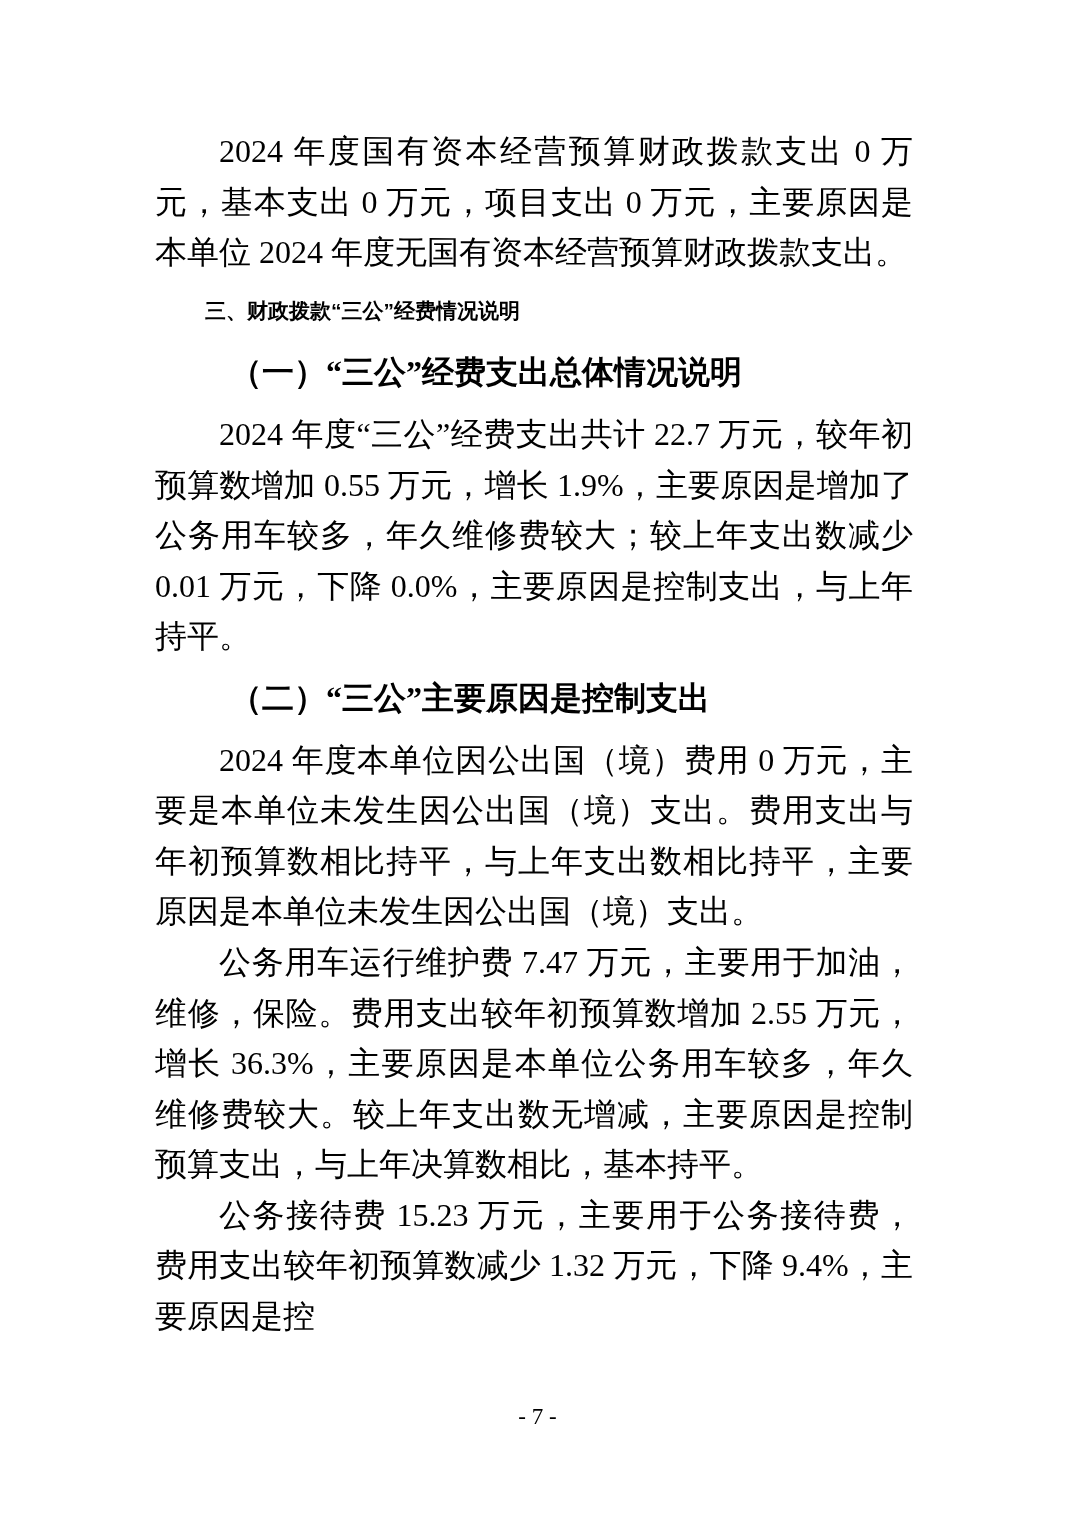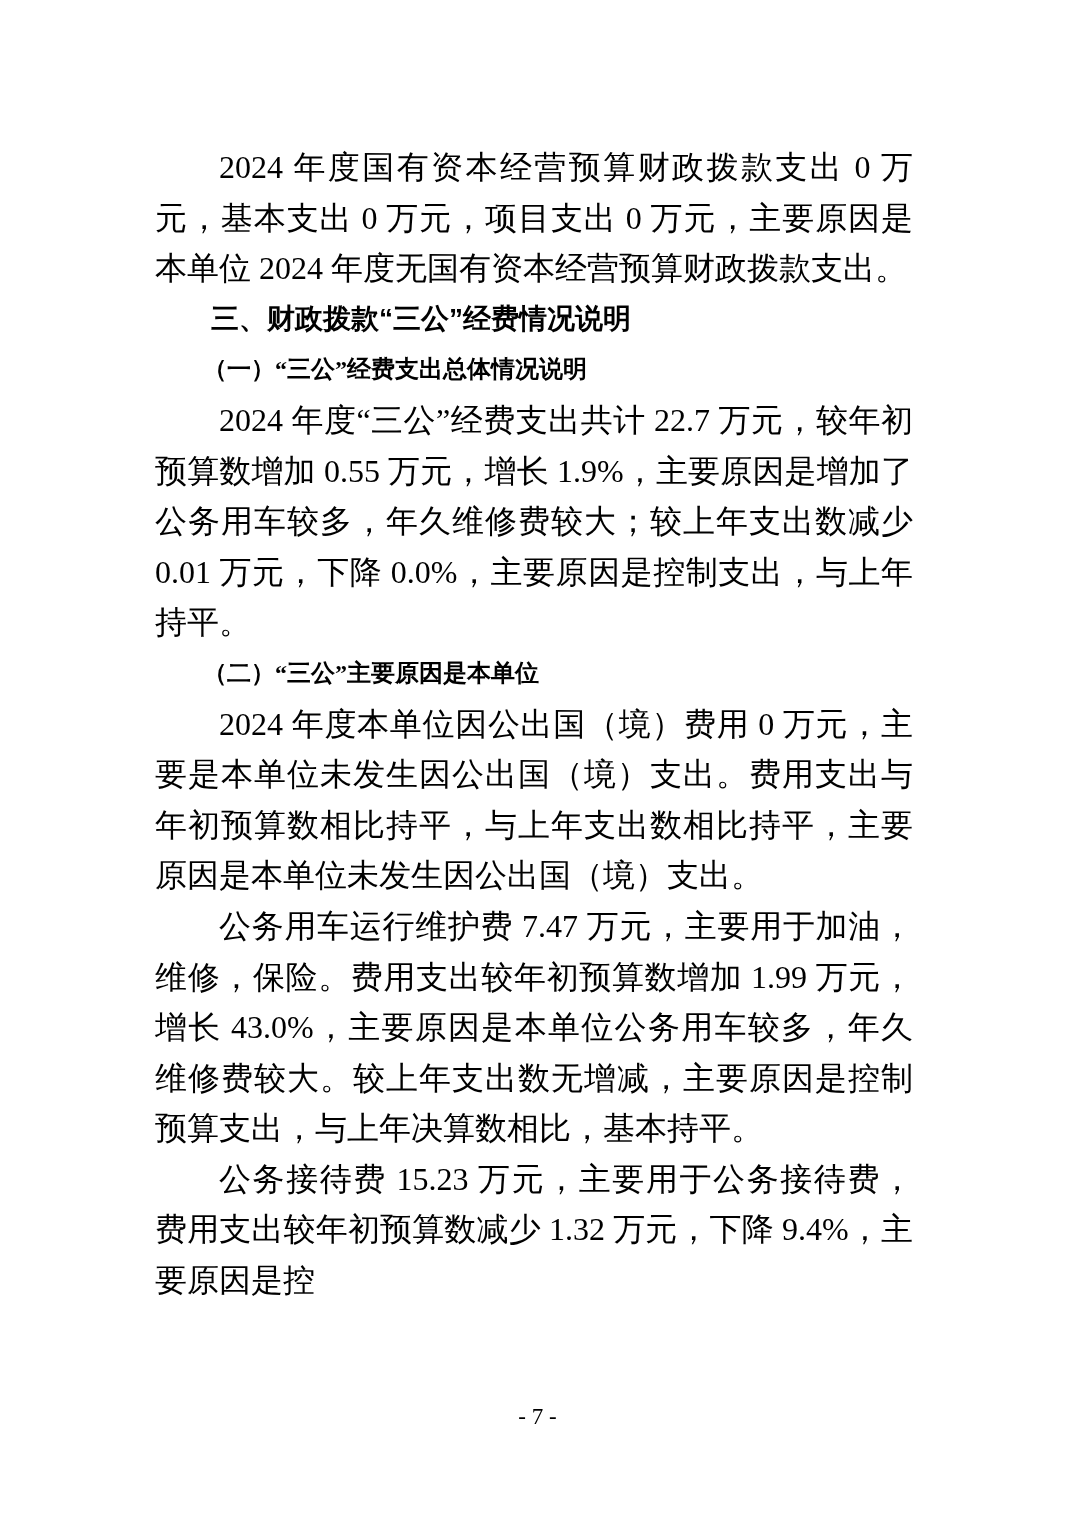--- a/index.html
+++ b/index.html
@@ -12,43 +12,43 @@
     width: 1075px;
     height: 1520px;
     background: #ffffff;
     color: #000000;
     overflow: hidden;
     font-family: "Liberation Serif", "DejaVu Serif", serif;
   }
   .content {
     position: absolute;
     left: 155px;
-    top: 142px;
+    top: 126px;
     width: 758px;
   }
   .para {
     margin: 0;
     font-size: 32px;
     line-height: 50.6px;
     text-align: justify;
     text-indent: 2em;
     font-family: "Liberation Serif", "DejaVu Serif", serif;
     word-break: break-all;
   }
   .heading1 {
-    margin: 0;
-    font-size: 28px;
+    margin: 8px;
+    font-size: 21px;
     line-height: 50.6px;
     font-weight: bold;
     text-indent: 2em;
     font-family: "Liberation Sans", "DejaVu Sans", sans-serif;
   }
   .heading2 {
-    margin: 0;
-    font-size: 24px;
+    margin: 11px;
+    font-size: 32px;
     line-height: 50.6px;
     font-weight: bold;
     text-indent: 2em;
     font-family: "Liberation Serif", "DejaVu Serif", serif;
   }
   .footer {
     position: absolute;
     left: 0;
     top: 1402px;
     width: 100%;
@@ -61,19 +61,19 @@
 </style>
 </head>
 <body>
 
 <div class="page">
   <div class="content">
     <p class="para">2024 年度国有资本经营预算财政拨款支出 0 万元，基本支出 0 万元，项目支出 0 万元，主要原因是本单位 2024 年度无国有资本经营预算财政拨款支出。</p>
     <p class="heading1">三、财政拨款“三公”经费情况说明</p>
     <p class="heading2">（一）“三公”经费支出总体情况说明</p>
     <p class="para">2024 年度“三公”经费支出共计 22.7 万元，较年初预算数增加 0.55 万元，增长 1.9%，主要原因是增加了公务用车较多，年久维修费较大；较上年支出数减少 0.01 万元，下降 0.0%，主要原因是控制支出，与上年持平。</p>
-    <p class="heading2">（二）“三公”主要原因是本单位</p>
+    <p class="heading2">（二）“三公”主要原因是控制支出</p>
     <p class="para">2024 年度本单位因公出国（境）费用 0 万元，主要是本单位未发生因公出国（境）支出。费用支出与年初预算数相比持平，与上年支出数相比持平，主要原因是本单位未发生因公出国（境）支出。</p>
-    <p class="para">公务用车运行维护费 7.47 万元，主要用于加油，维修，保险。费用支出较年初预算数增加 1.99 万元，增长 43.0%，主要原因是本单位公务用车较多，年久维修费较大。较上年支出数无增减，主要原因是控制预算支出，与上年决算数相比，基本持平。</p>
+    <p class="para">公务用车运行维护费 7.47 万元，主要用于加油，维修，保险。费用支出较年初预算数增加 2.55 万元，增长 36.3%，主要原因是本单位公务用车较多，年久维修费较大。较上年支出数无增减，主要原因是控制预算支出，与上年决算数相比，基本持平。</p>
     <p class="para">公务接待费 15.23 万元，主要用于公务接待费，费用支出较年初预算数减少 1.32 万元，下降 9.4%，主要原因是控</p>
   </div>
   <div class="footer">- 7 -</div>
 </div>
 
 </body></html>

